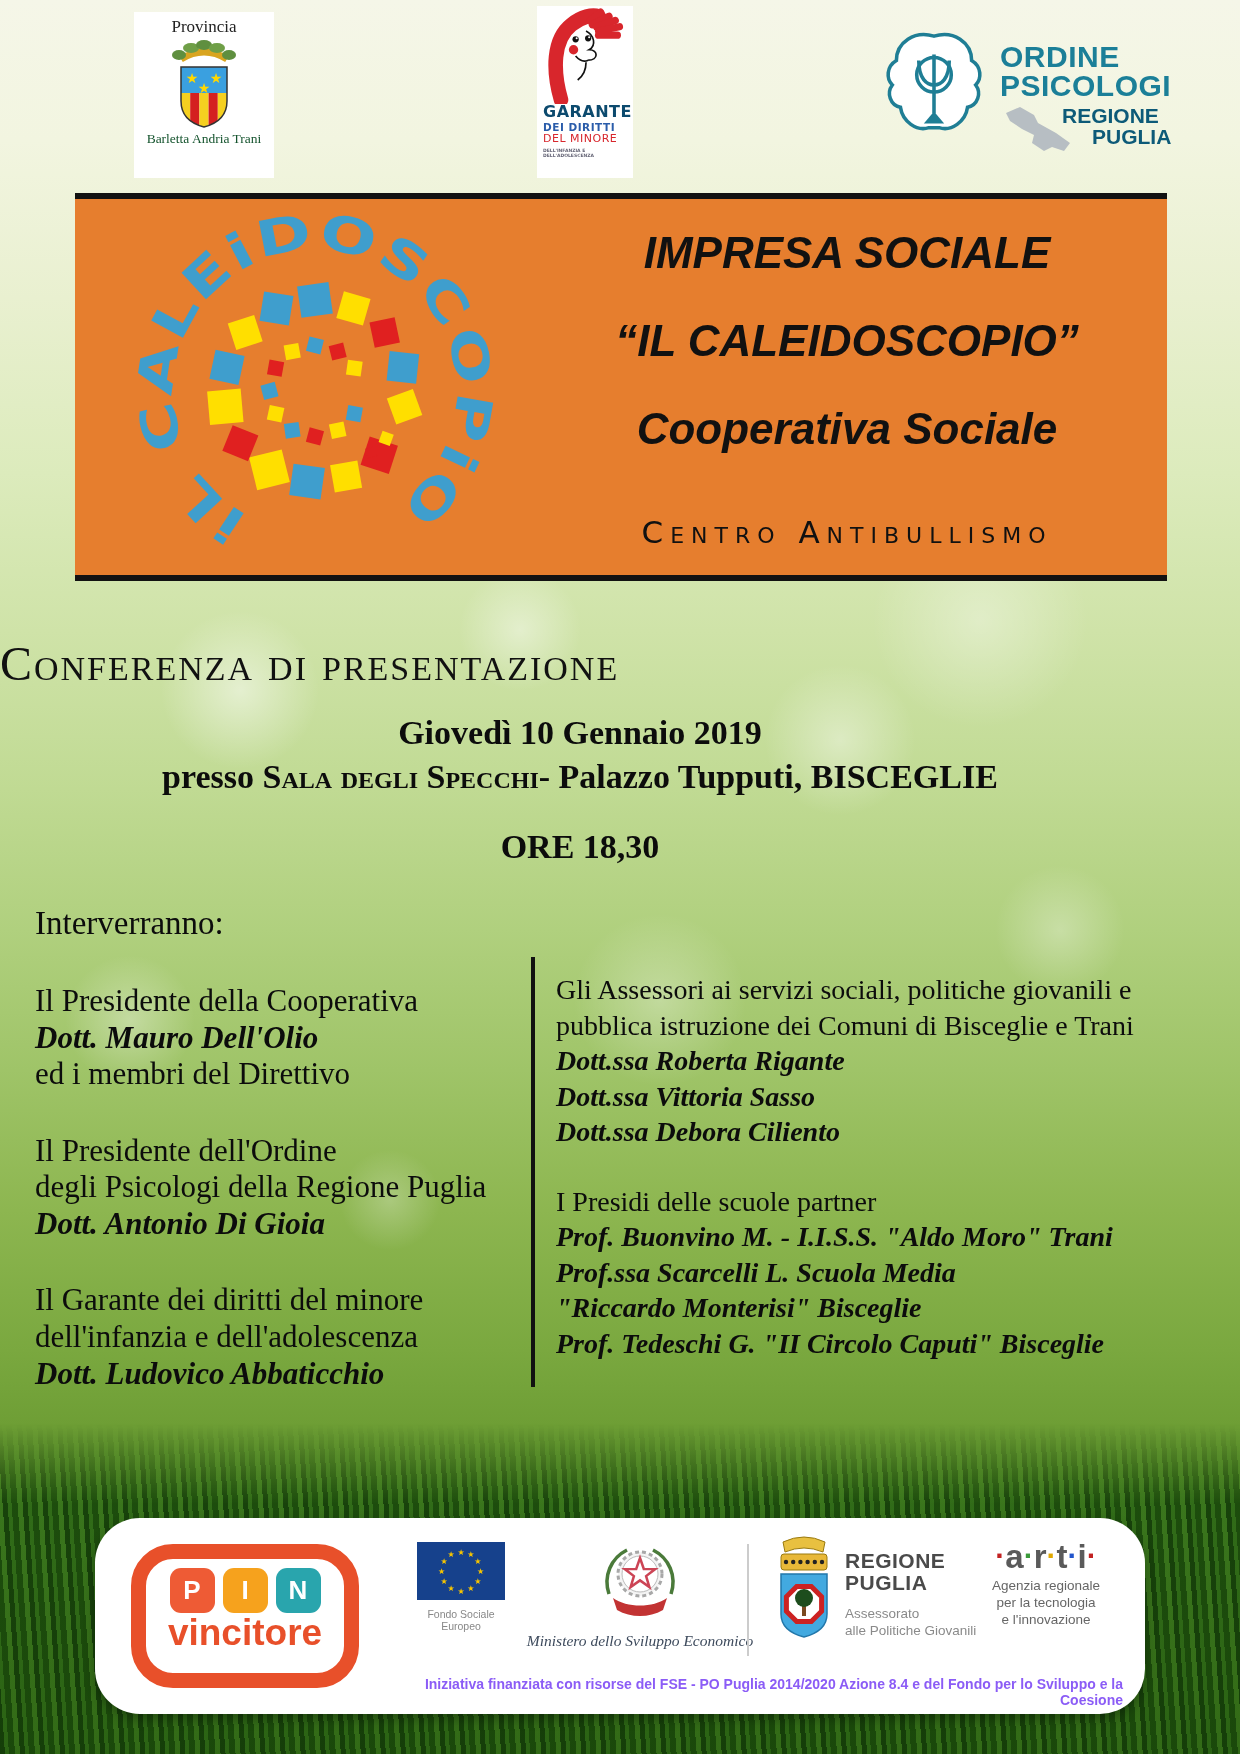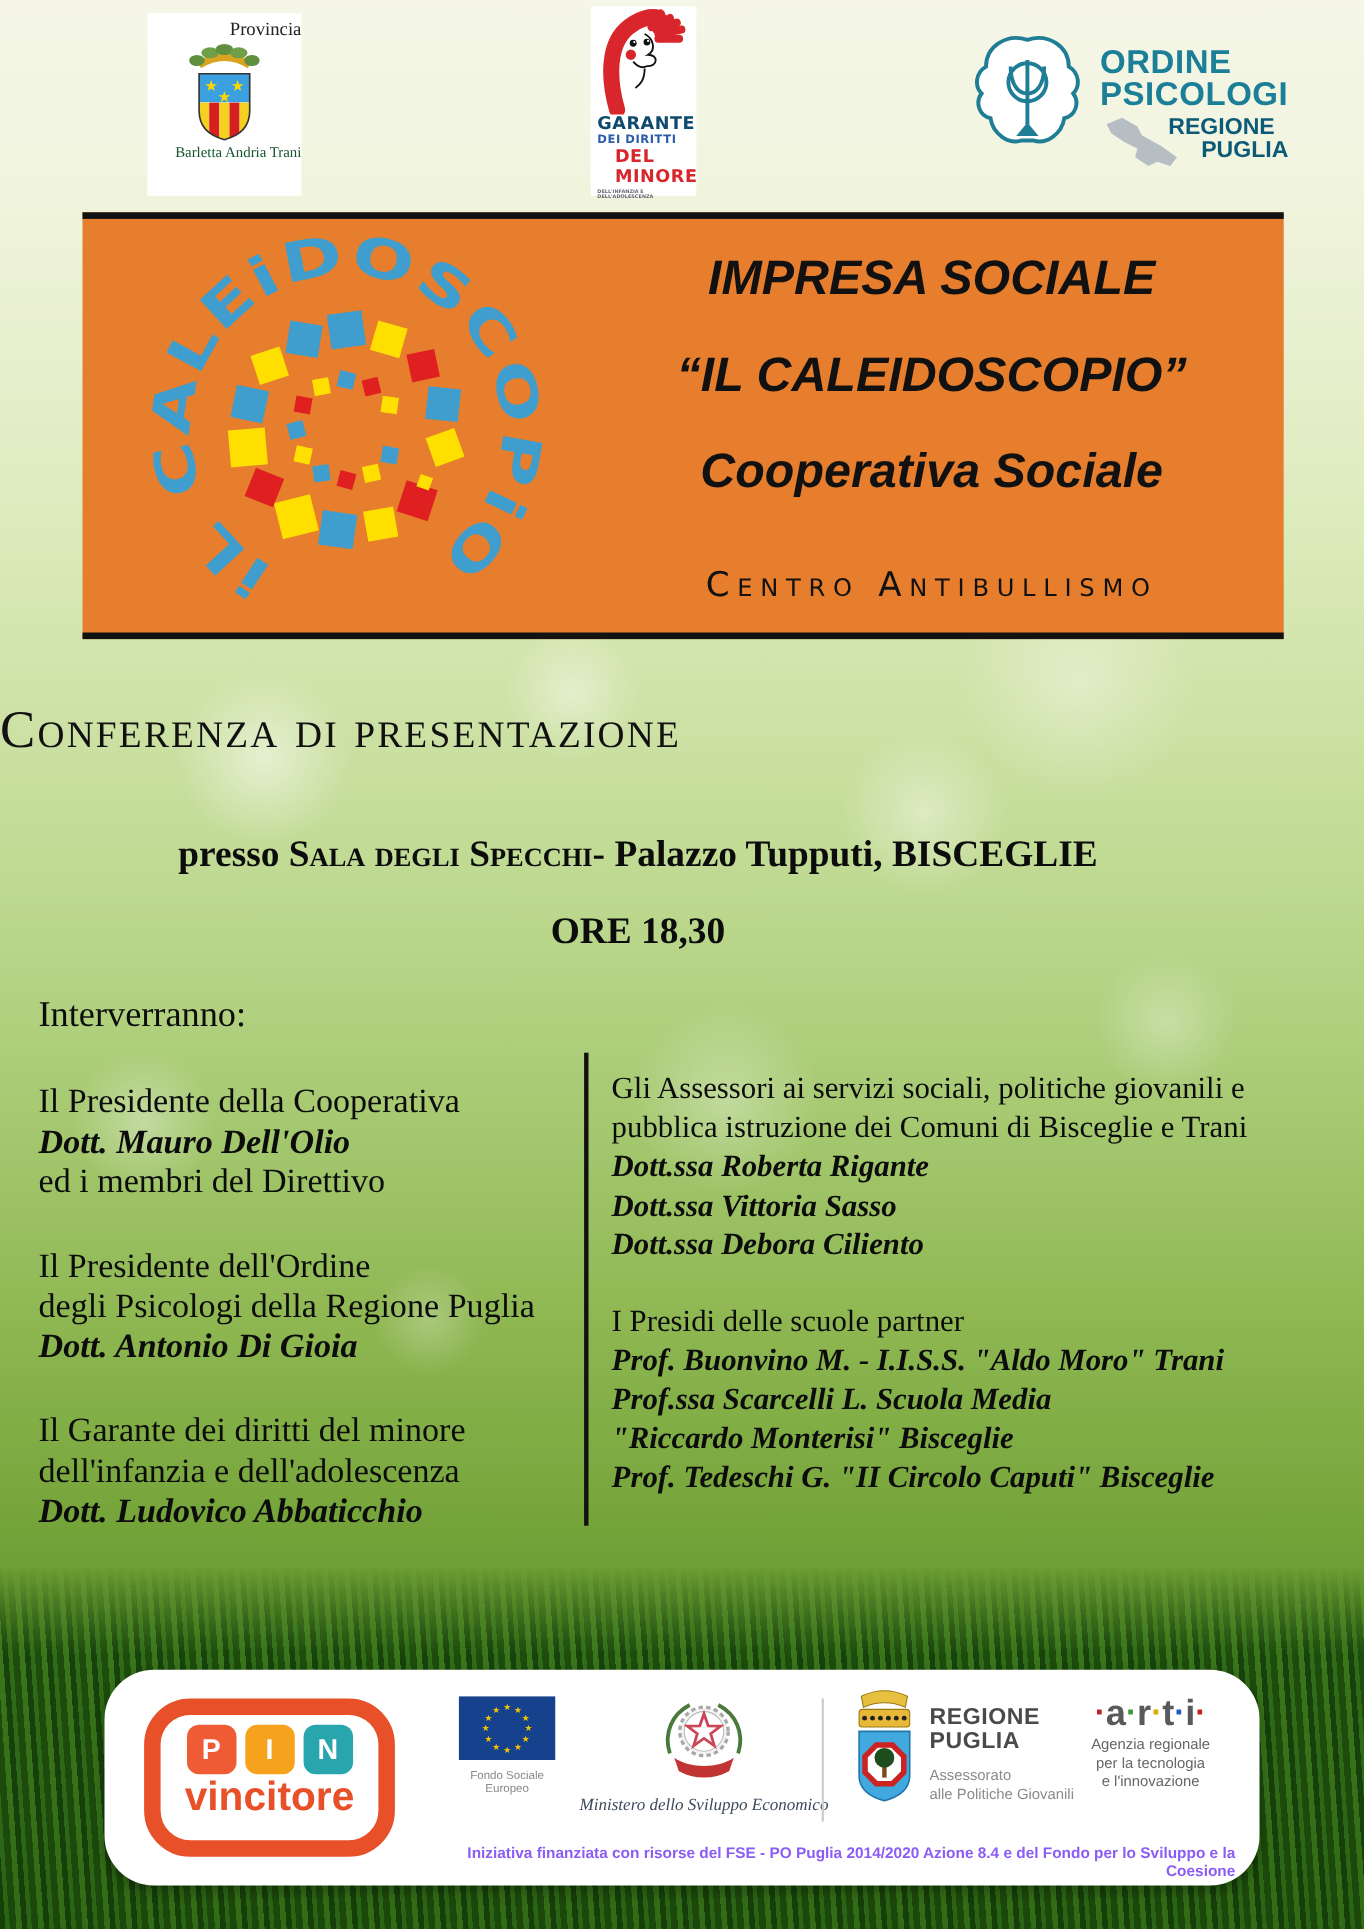--- a/index.html
+++ b/index.html
@@ -22,27 +22,27 @@
   .grass{
     position:absolute;left:0;right:0;bottom:0;height:330px;z-index:1;
     background:
       repeating-linear-gradient(86deg, rgba(18,58,8,.85) 0 5px, rgba(45,105,22,.70) 5px 9px,
         rgba(24,70,10,.85) 9px 15px, rgba(58,120,28,.60) 15px 20px),
       linear-gradient(180deg,#3f7a22,#27560f);
     -webkit-mask-image:linear-gradient(180deg,transparent 0,#000 80px);
             mask-image:linear-gradient(180deg,transparent 0,#000 80px);
   }
   
-  .logo-provincia{position:absolute;left:134px;top:12px;width:140px;height:166px;background:#fff;text-align:right;}
+  .logo-provincia{position:absolute;left:134px;top:12px;width:140px;height:166px;background:#fff;text-align:center;}
   .prov-title{font-size:17px;margin-top:5px;color:#222;}
   .prov-sub{font-size:13.5px;color:#14532d;margin-top:2px;}
   .logo-garante{position:absolute;left:537px;top:6px;width:96px;height:172px;background:#fff;text-align:left;padding:0;box-sizing:border-box;}
   .gar-l1{font-family:"DejaVu Sans",sans-serif;font-weight:bold;color:#0c4a6e;font-size:16px;letter-spacing:.5px;margin-left:6px;line-height:1.05;}
   .gar-l2{font-family:"DejaVu Sans",sans-serif;font-weight:bold;color:#2a5caa;font-size:10.5px;letter-spacing:.5px;margin-left:6px;line-height:1.15;}
-  .gar-l3{font-family:"DejaVu Sans",sans-serif;font-weight:bold;color:#d8262c;font-size:16px;letter-spacing:.5px;margin-left:22px;line-height:1.15;}
+  .gar-l3{font-family:"DejaVu Sans",sans-serif;font-weight:normal;color:#d8262c;font-size:11px;letter-spacing:.5px;margin-left:6px;line-height:1.15;}
   .gar-sub{font-family:"DejaVu Sans",sans-serif;font-weight:bold;color:#667;font-size:4.5px;margin-left:6px;margin-top:2px;}
   .logo-ordine{position:absolute;left:878px;top:26px;width:310px;height:132px;display:flex;align-items:flex-start;}
   .ord-text{margin-left:10px;padding-top:16px;}
   .ord-main{font-family:"Liberation Sans",sans-serif;font-weight:bold;color:#1b7f98;font-size:30px;line-height:.98;letter-spacing:.5px;}
   .ord-reg{position:relative;margin-top:4px;margin-left:62px;font-family:"Liberation Sans",sans-serif;font-weight:bold;color:#0d5a78;font-size:21px;line-height:1.0;}
   .ord-reg .map{position:absolute;left:-58px;top:2px;}
   .ord-reg .l2{margin-left:30px;}
   
   .banner{position:absolute;left:75px;top:193px;width:1092px;height:376px;background:#e67e2e;
           border-top:6px solid #121212;border-bottom:6px solid #121212;z-index:2;}
@@ -216,20 +216,21 @@
     </svg>
     <div class="banner-text">
       <div class="bt1">IMPRESA SOCIALE</div>
       <div class="bt2">“IL CALEIDOSCOPIO”</div>
       <div class="bt3">Cooperativa Sociale</div>
       <div class="bt4">Centro Antibullismo</div>
     </div>
   </div>
 
   <div class="conf-title">Conferenza di presentazione</div>
+  <div class="conf-date">Giovedì 10 Gennaio 2019</div>
   <div class="conf-venue"><span>presso </span><span class="sc">Sala degli Specchi</span><span>- Palazzo Tupputi, BISCEGLIE</span></div>
   <div class="conf-time">ORE 18,30</div>
 
   <div class="intro">Interverranno:</div>
 
   <div class="col-left">
     <div class="block">
       <div class="pl">Il Presidente della Cooperativa</div>
       <div class="nm">Dott. Mauro Dell'Olio</div>
       <div class="pl">ed i membri del Direttivo</div>

